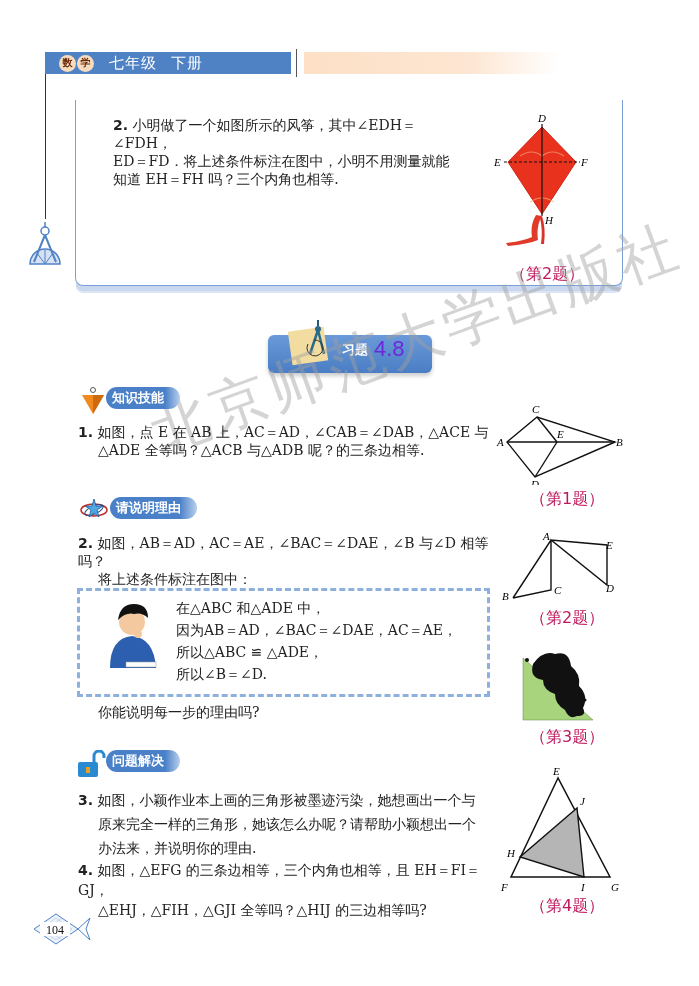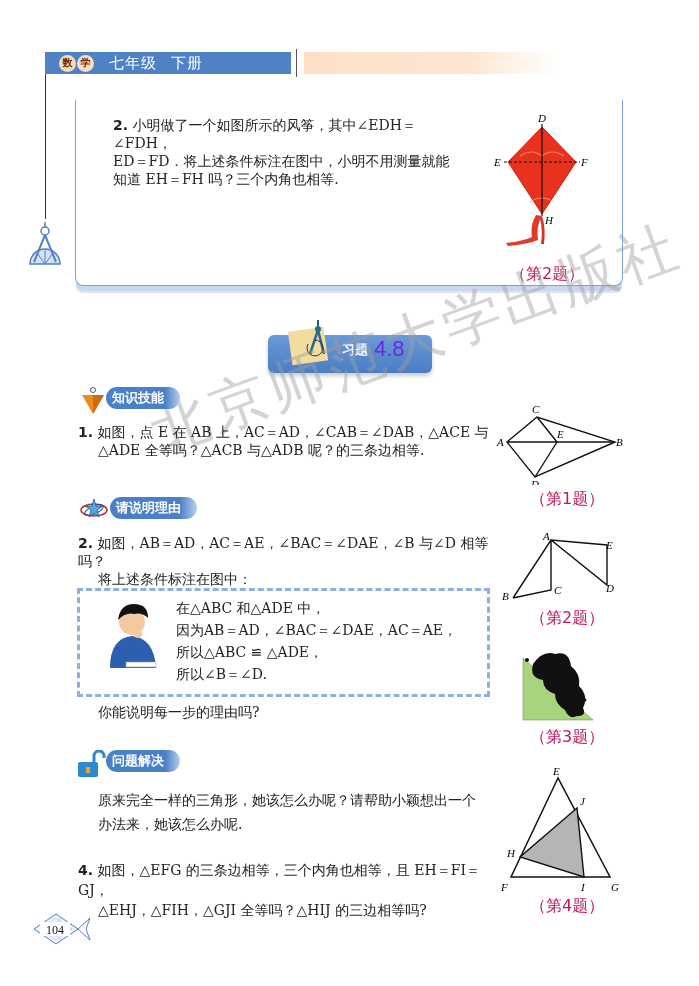--- a/index.html
+++ b/index.html
@@ -168,22 +168,23 @@
 
 <div class="abs section" style="left:76px;top:750px">
   <svg width="30" height="28" viewBox="0 0 30 28">
     <path d="M18 12 v-6 a5 5 0 0 1 10 0 v2" fill="none" stroke="#2a8acf" stroke-width="3"></path>
     <rect x="2" y="12" width="20" height="15" rx="2" fill="#2a8acf"></rect>
     <rect x="10" y="17" width="4" height="6" fill="#f0a020"></rect>
   </svg>
   <span class="pill">问题解决</span>
 </div>
 <div class="abs q-text" style="left:78px;top:788px;width:420px;line-height:24px">
+  <div><b>3.</b> <span>如图，小颖作业本上画的三角形被墨迹污染，她想画出一个与</span></div>
   <div style="padding-left:20px">原来完全一样的三角形，她该怎么办呢？请帮助小颖想出一个</div>
-  <div style="padding-left:20px">办法来，她该怎么办呢.</div>
+  <div style="padding-left:20px">办法来，并说明你的理由.</div>
 </div>
 <div class="abs q-text" style="left:78px;top:860px;width:420px;line-height:20px">
   <div><b>4.</b> <span>如图，△EFG 的三条边相等，三个内角也相等，且 EH＝FI＝GJ，</span></div>
   <div style="padding-left:20px">△EHJ，△FIH，△GJI 全等吗？△HIJ 的三边相等吗?</div>
 </div>
 
 <svg class="abs" style="left:495px;top:765px;width:135px;height:130px" viewBox="0 0 135 130">
   <polygon points="63,13 16,112 115,112" fill="none" stroke="#111" stroke-width="1.5"></polygon>
   <polygon points="82,43 25,92 89,112" fill="#b5b5b5" stroke="#111" stroke-width="1.4"></polygon>
   <text x="58" y="10" font-style="italic" font-size="11" font-family="Liberation Serif,serif">E</text>

